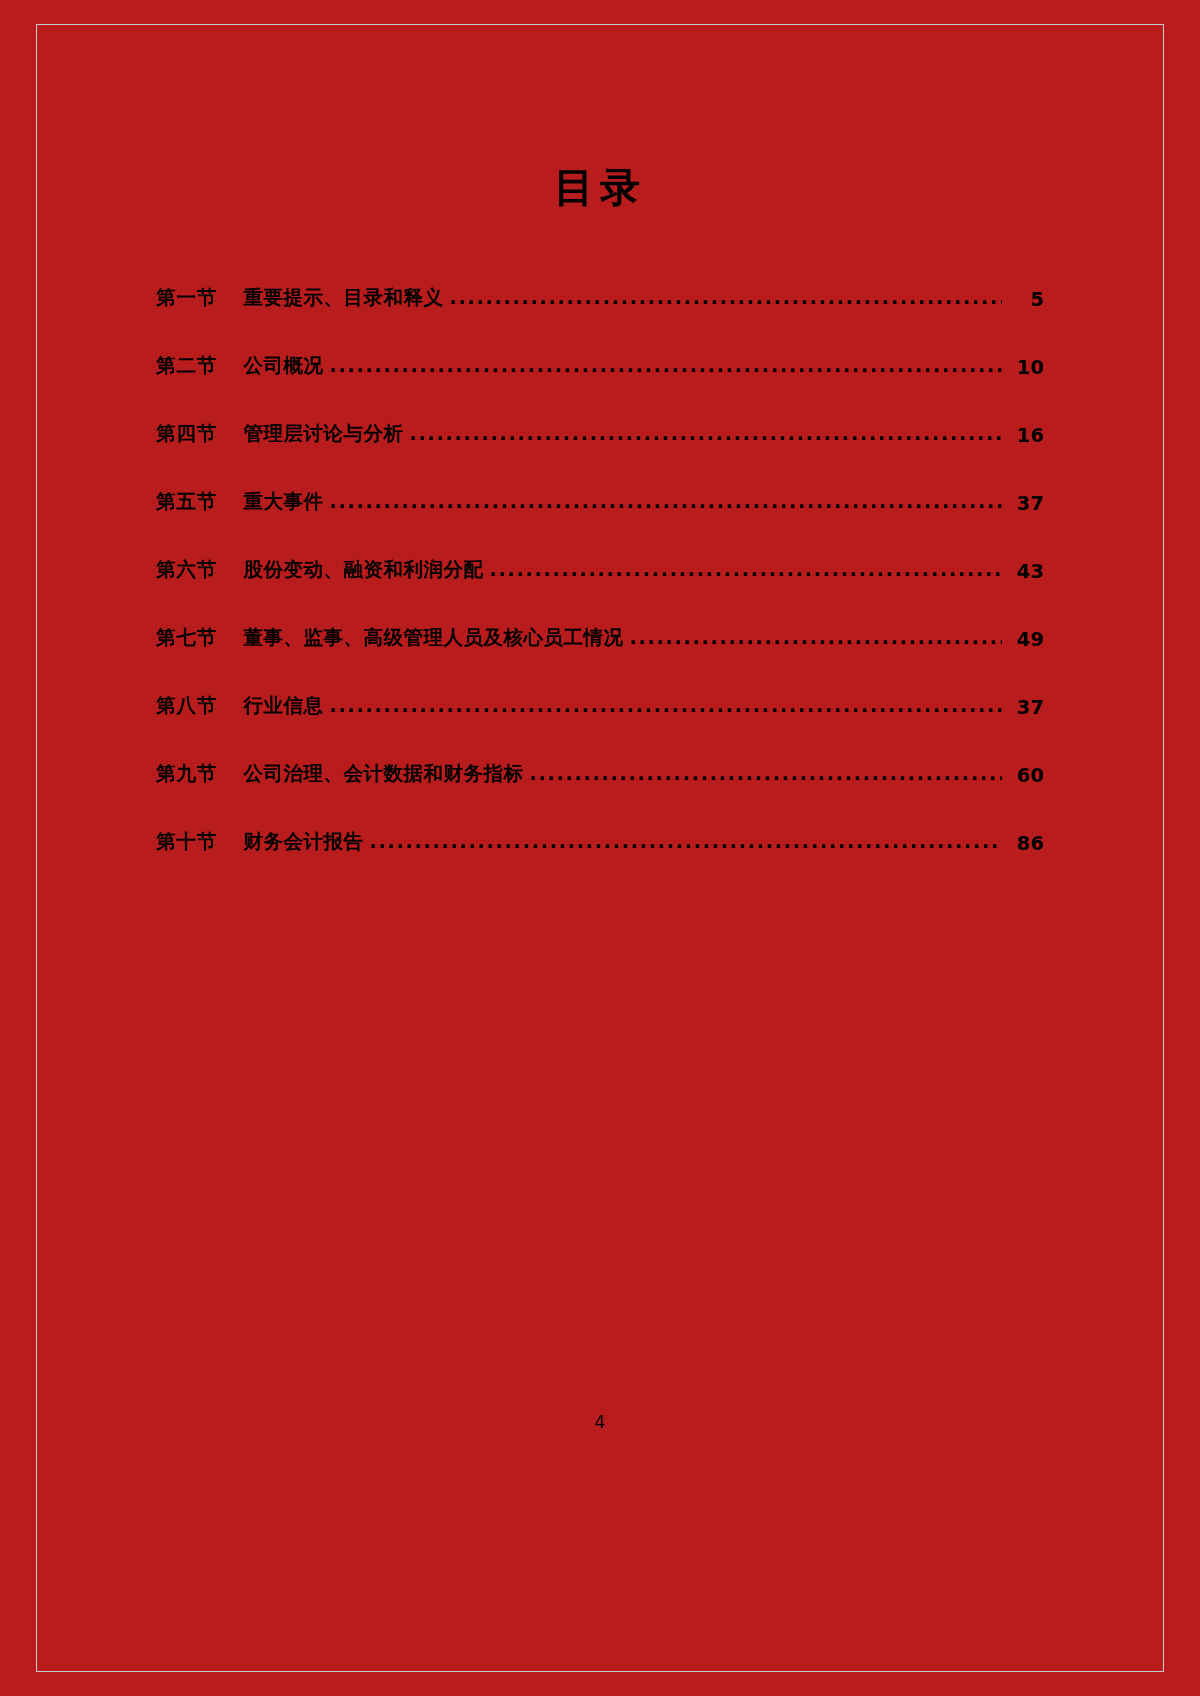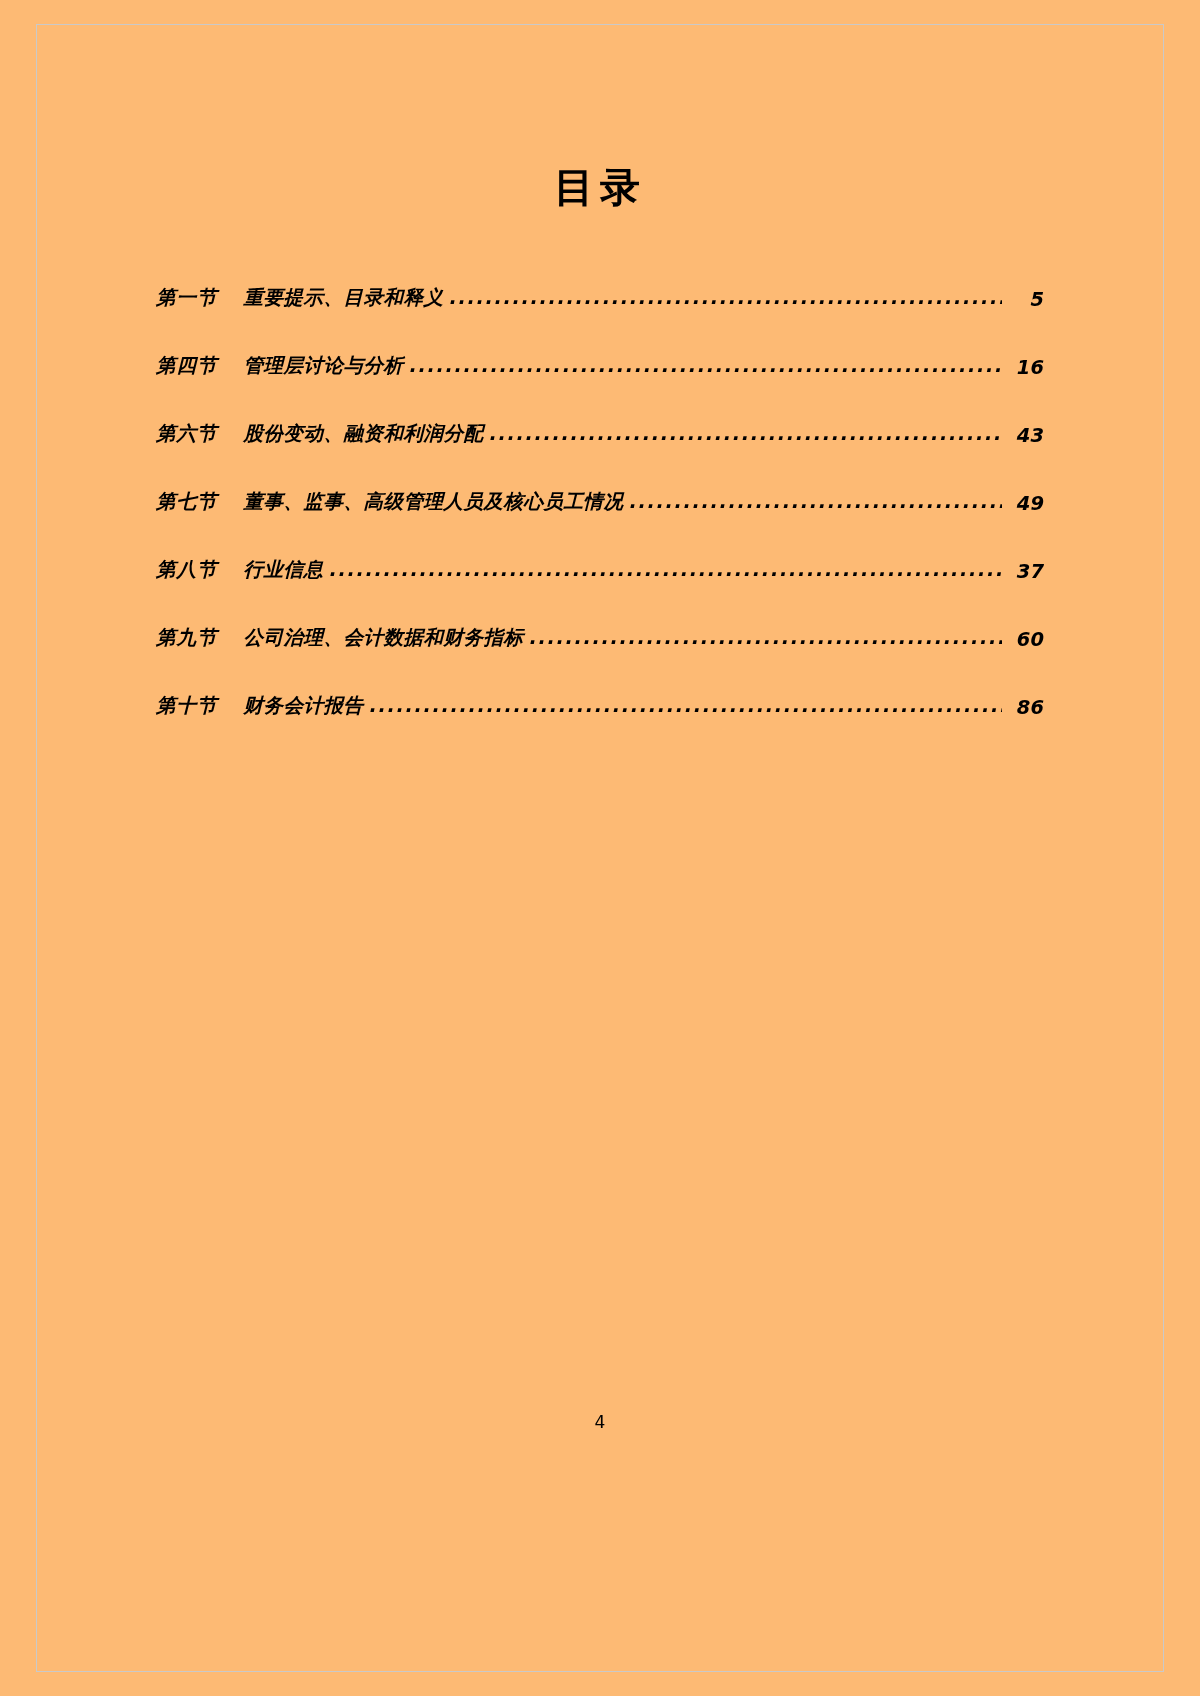--- a/index.html
+++ b/index.html
@@ -7,21 +7,21 @@
     padding: 0;
     background: #ffffff;
   }
   body {
     font-family: "DejaVu Sans", "Liberation Sans", sans-serif;
   }
   .page {
     position: relative;
     width: 1200px;
     height: 1696px;
-    background: #fdba74;
+    background: #b91c1c;
     box-sizing: border-box;
     overflow: hidden;
   }
   .page-frame {
     position: absolute;
     left: 36px;
     top: 24px;
     width: 1128px;
     height: 1648px;
     border: 1px solid #c9c9c9;
@@ -39,21 +39,20 @@
     text-align: center;
     font-size: 40px;
     font-weight: 700;
     letter-spacing: 6px;
     color: #000000;
     font-family: "DejaVu Sans", "Liberation Sans", sans-serif;
   }
   .toc {
     margin: 62px auto 0 auto;
     width: 888px;
-    font-style: italic;
   }
   .toc-row {
     display: flex;
     align-items: flex-end;
     font-size: 19.5px;
     font-weight: 700;
     color: #000000;
     height: 34px;
     margin-bottom: 34px;
     white-space: nowrap;
@@ -123,30 +122,44 @@
     <div class="toc">
 
       <div class="toc-row">
         <span class="toc-label">第一节</span>
         <span class="toc-gap"></span>
         <span class="toc-text">重要提示、目录和释义</span>
         <span class="toc-leader"></span>
         <span class="toc-page">5</span>
       </div>
 
+      <div class="toc-row">
+        <span class="toc-label">第二节</span>
+        <span class="toc-gap"></span>
+        <span class="toc-text">公司概况</span>
+        <span class="toc-leader"></span>
+        <span class="toc-page">10</span>
+      </div>
 
 
       <div class="toc-row">
         <span class="toc-label">第四节</span>
         <span class="toc-gap"></span>
         <span class="toc-text">管理层讨论与分析</span>
         <span class="toc-leader"></span>
         <span class="toc-page">16</span>
       </div>
 
+      <div class="toc-row">
+        <span class="toc-label">第五节</span>
+        <span class="toc-gap"></span>
+        <span class="toc-text">重大事件</span>
+        <span class="toc-leader"></span>
+        <span class="toc-page">37</span>
+      </div>
 
       <div class="toc-row">
         <span class="toc-label">第六节</span>
         <span class="toc-gap"></span>
         <span class="toc-text">股份变动、融资和利润分配</span>
         <span class="toc-leader"></span>
         <span class="toc-page">43</span>
       </div>
 
       <div class="toc-row">

